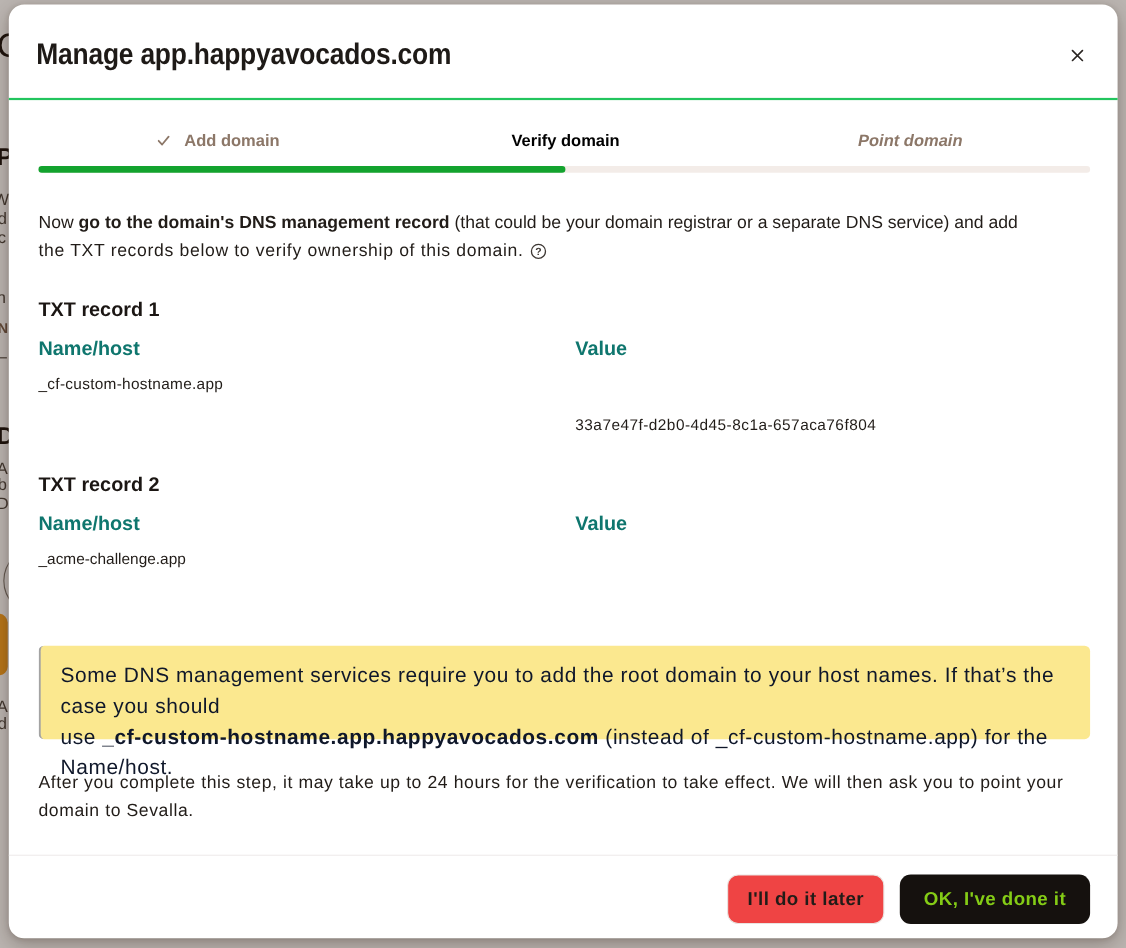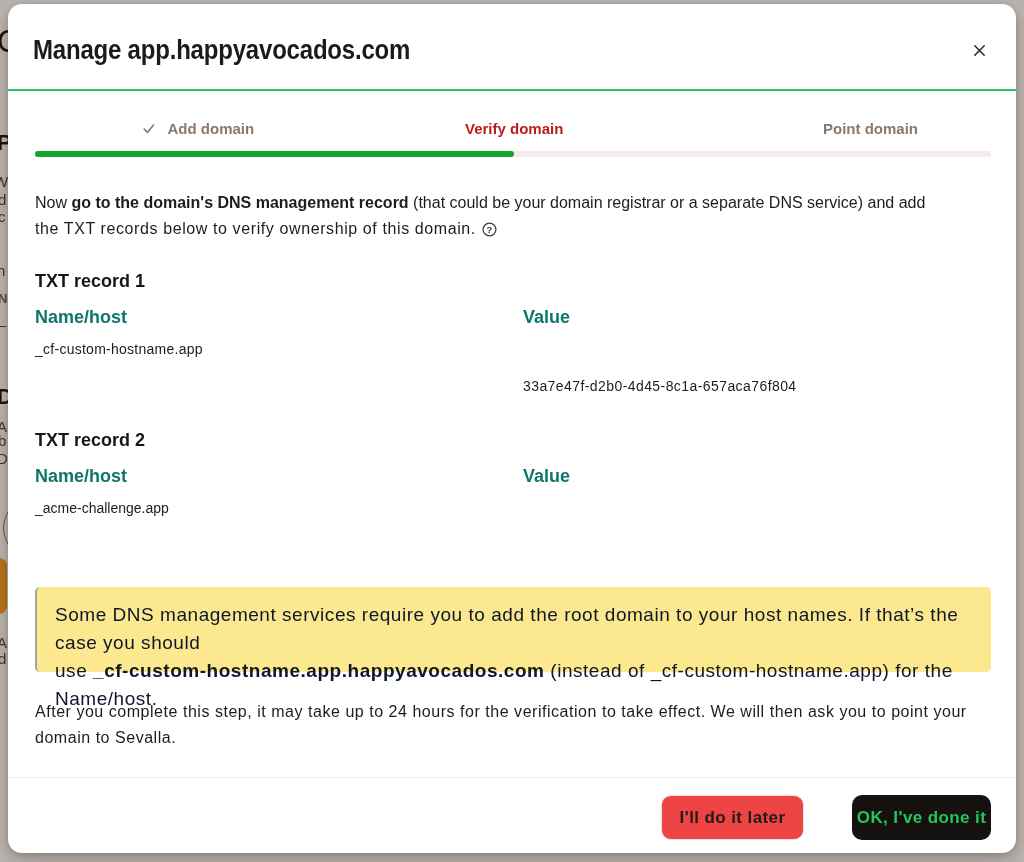--- a/index.html
+++ b/index.html
@@ -10,37 +10,37 @@
   #modal {
     position:absolute; z-index:10;
     left:8px; top:4px; width:1008px; height:849px;
     background:#fff; border-radius:14px;
     box-shadow:0 6px 18px rgba(40,22,10,0.28), 0 1px 5px rgba(40,22,10,0.12);
   }
   #header { position:absolute; left:0; top:0; width:100%; height:86.5px; border-bottom:2px solid #22c55e; }
   #title { position:absolute; left:25px; top:32px; font-size:24px; font-weight:700; color:#1e1a17; letter-spacing:-0.2px; transform:scaleY(1.13); transform-origin:50% 50%; }
   #closex { position:absolute; left:966px; top:40.5px; width:11px; height:11px; }
   .step { position:absolute; top:116px; font-size:15px; font-weight:600; color:#8c7768; white-space:nowrap; }
-  #step2 { color:#b91c1c; }
+  #step2 { color:#000000; }
   #bar { position:absolute; left:27px; top:147px; width:956px; height:5.5px; background:#f3ece8; border-radius:3px; }
   #barfill { position:absolute; left:0; top:0; width:50.1%; height:100%; background:#13a32e; border-radius:3px; }
   .body-text { position:absolute; left:27px; font-size:16px; line-height:26px; color:#211c18; }
   .rec-h { position:absolute; left:27px; font-size:18px; font-weight:700; color:#1b1613; }
   .lab { position:absolute; font-size:18px; font-weight:600; color:#0f766e; }
   .val { position:absolute; font-size:14px; color:#211c18; }
   #warn {
     position:absolute; left:27px; top:583.4px; width:956px; height:85px;
     background:#fbe88f; border-left:2px solid #a3a3a3; border-radius:5px;
     padding:14px 20px 0 18px; font-size:19px; line-height:28px; color:#0f172a; letter-spacing:0.53px;
   }
   #footer { position:absolute; left:0; bottom:0; width:100%; height:76px; border-top:1px solid #efeceb; }
   .btn { position:absolute; top:17px; height:45px; border-radius:10px; font-size:17px; font-weight:600; letter-spacing:0.4px;
          display:flex; align-items:center; justify-content:center; white-space:nowrap; }
   #btn1 { right:212px; width:143px; background:#ef4444; border:1px solid #e9e4e1; color:#211c18; }
-  #btn2 { right:25px; width:139px; background:#15110e; color:#22c55e; }
+  #btn2 { right:25px; width:173px; background:#15110e; color:#84cc16; }
   #qicon { display:inline-block; vertical-align:-2.5px; margin-left:2px; }
 </style>
 </head>
 <body>
 
   <div class="frag" style="left:-3px; top:24px; font-size:31px; font-weight:400;">C</div>
   <div class="frag" style="left:-3px; top:130px; font-size:22px; font-weight:700;">P</div>
   <div class="frag" style="left:-6px; top:173px; font-size:15px; color:#4c4540;">W</div>
   <div class="frag" style="left:-2px; top:191px; font-size:15px; color:#4c4540;">d</div>
   <div class="frag" style="left:-2px; top:208px; font-size:15px; color:#4c4540;">c</div>
@@ -64,21 +64,21 @@
       <svg id="closex" viewBox="0 0 11 11">
         <path d="M0.8 0.8 L10.2 10.2 M10.2 0.8 L0.8 10.2" stroke="#2a2522" stroke-width="1.5" stroke-linecap="round"></path>
       </svg>
     </div>
 
     <div class="step" style="left:135px;">
       <svg width="11.5" height="10" viewBox="0 0 11.5 10" style="margin-right:13px;">
         <path d="M1.2 5 L4.4 8.4 L10.3 1.2" fill="none" stroke="#8c7768" stroke-width="1.6" stroke-linecap="round" stroke-linejoin="round"></path>
       </svg>Add domain</div>
     <div class="step" id="step2" style="left:457px;">Verify domain</div>
-    <div class="step" style="left:815px;">Point domain</div>
+    <div class="step" style="left:772px;font-style:italic;">Point domain</div>
 
     <div id="bar">
       <div id="barfill"></div>
     </div>
 
     <div class="body-text" top="" style="top:186px;">Now <b>go to the domain's DNS management record</b> (that could be your domain registrar or a separate DNS service) and add<br><span style="letter-spacing:0.6px">the TXT records below to verify ownership of this domain.</span> <svg id="qicon" width="15" height="15" viewBox="0 0 15 15">
         <circle cx="7.5" cy="7.5" r="6.4" fill="none" stroke="#3e3834" stroke-width="1.2"></circle>
         <text x="7.5" y="11" font-size="9.5" font-weight="700" fill="#3e3834" text-anchor="middle">?</text>
       </svg></div>
 

